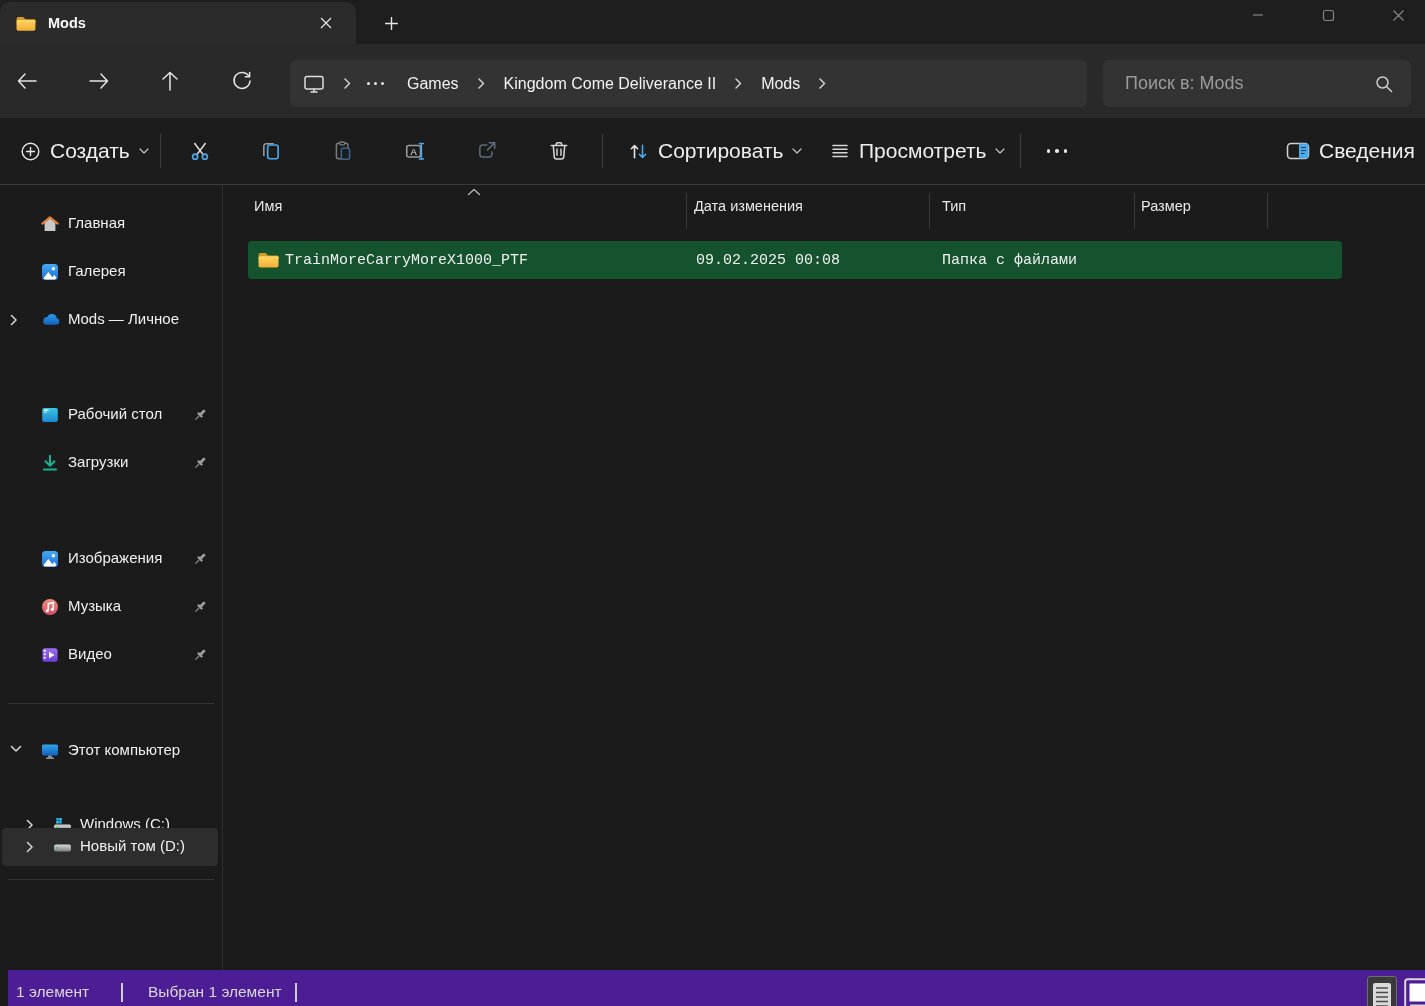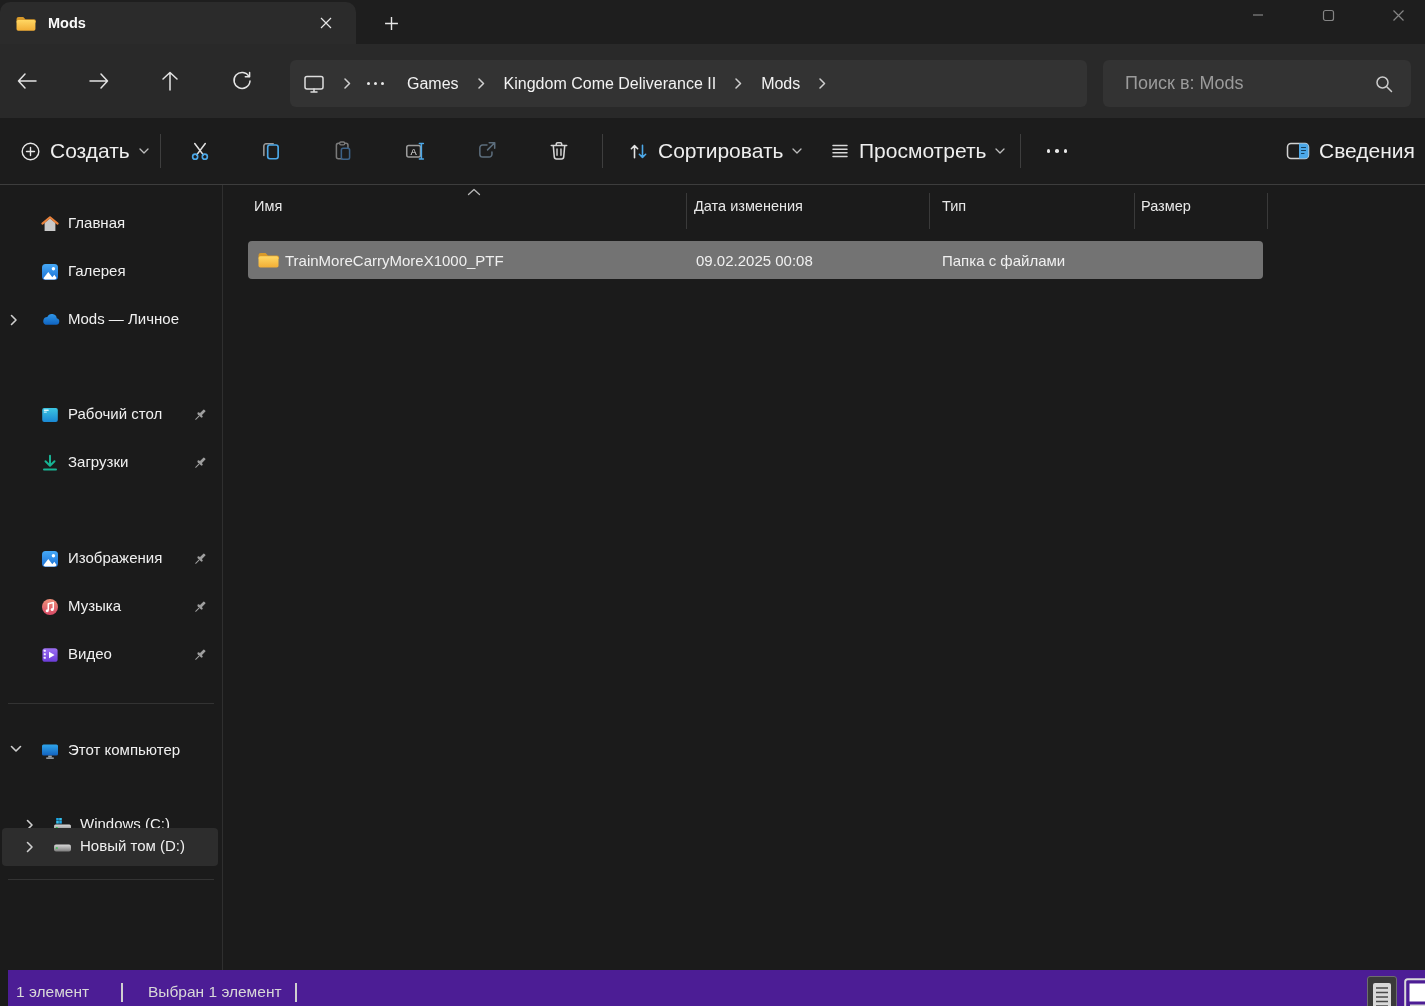--- a/index.html
+++ b/index.html
@@ -54,22 +54,22 @@
   .srow.indent .si-icon{left:50px;}
   .srow .si-label{position:absolute;left:66px;top:9px;font-size:15px;color:#f0f0f0;white-space:nowrap;}
   .srow.indent .si-label{left:78px;}
   .srow .si-pin{position:absolute;right:10px;top:11px;}
   .sdiv{position:absolute;left:8px;width:206px;height:1px;background:#333333;}
 
   
   .filearea{position:absolute;left:223px;top:185px;right:0;bottom:0;background:#1b1b1b;}
   .colhead{position:absolute;top:13px;font-size:14.5px;color:#e8e8e8;cursor:pointer;white-space:nowrap;}
   .colsep{position:absolute;top:8px;width:1px;height:36px;background:#3a3a3a;}
-  .frow{position:absolute;left:25px;top:56px;width:1015px;height:38px;background:#737373;
-    border-radius:4px;display:flex;align-items:center;cursor:pointer;}
+  .frow{position:absolute;left:25px;top:56px;width:1094px;height:38px;background:#14532d;
+    border-radius:4px;display:flex;align-items:center;cursor:pointer;font-family:Liberation Mono, monospace;}
   .fcell{font-size:15px;color:#f0f0f0;white-space:nowrap;position:absolute;}
 
   
   .statusbar{position:absolute;left:8px;top:970px;width:100%;height:36px;background:#4c1d95;}
   .stext{position:absolute;top:13px;font-size:15.5px;color:#d8d8d8;white-space:nowrap;cursor:default;}
   .ssep{position:absolute;top:13px;width:2px;height:19px;background:#cfcfcf;}
   .vtoggle{position:absolute;top:-4px;width:32px;height:46px;display:flex;align-items:flex-end;
     justify-content:center;cursor:pointer;}
 </style>
 </head>

